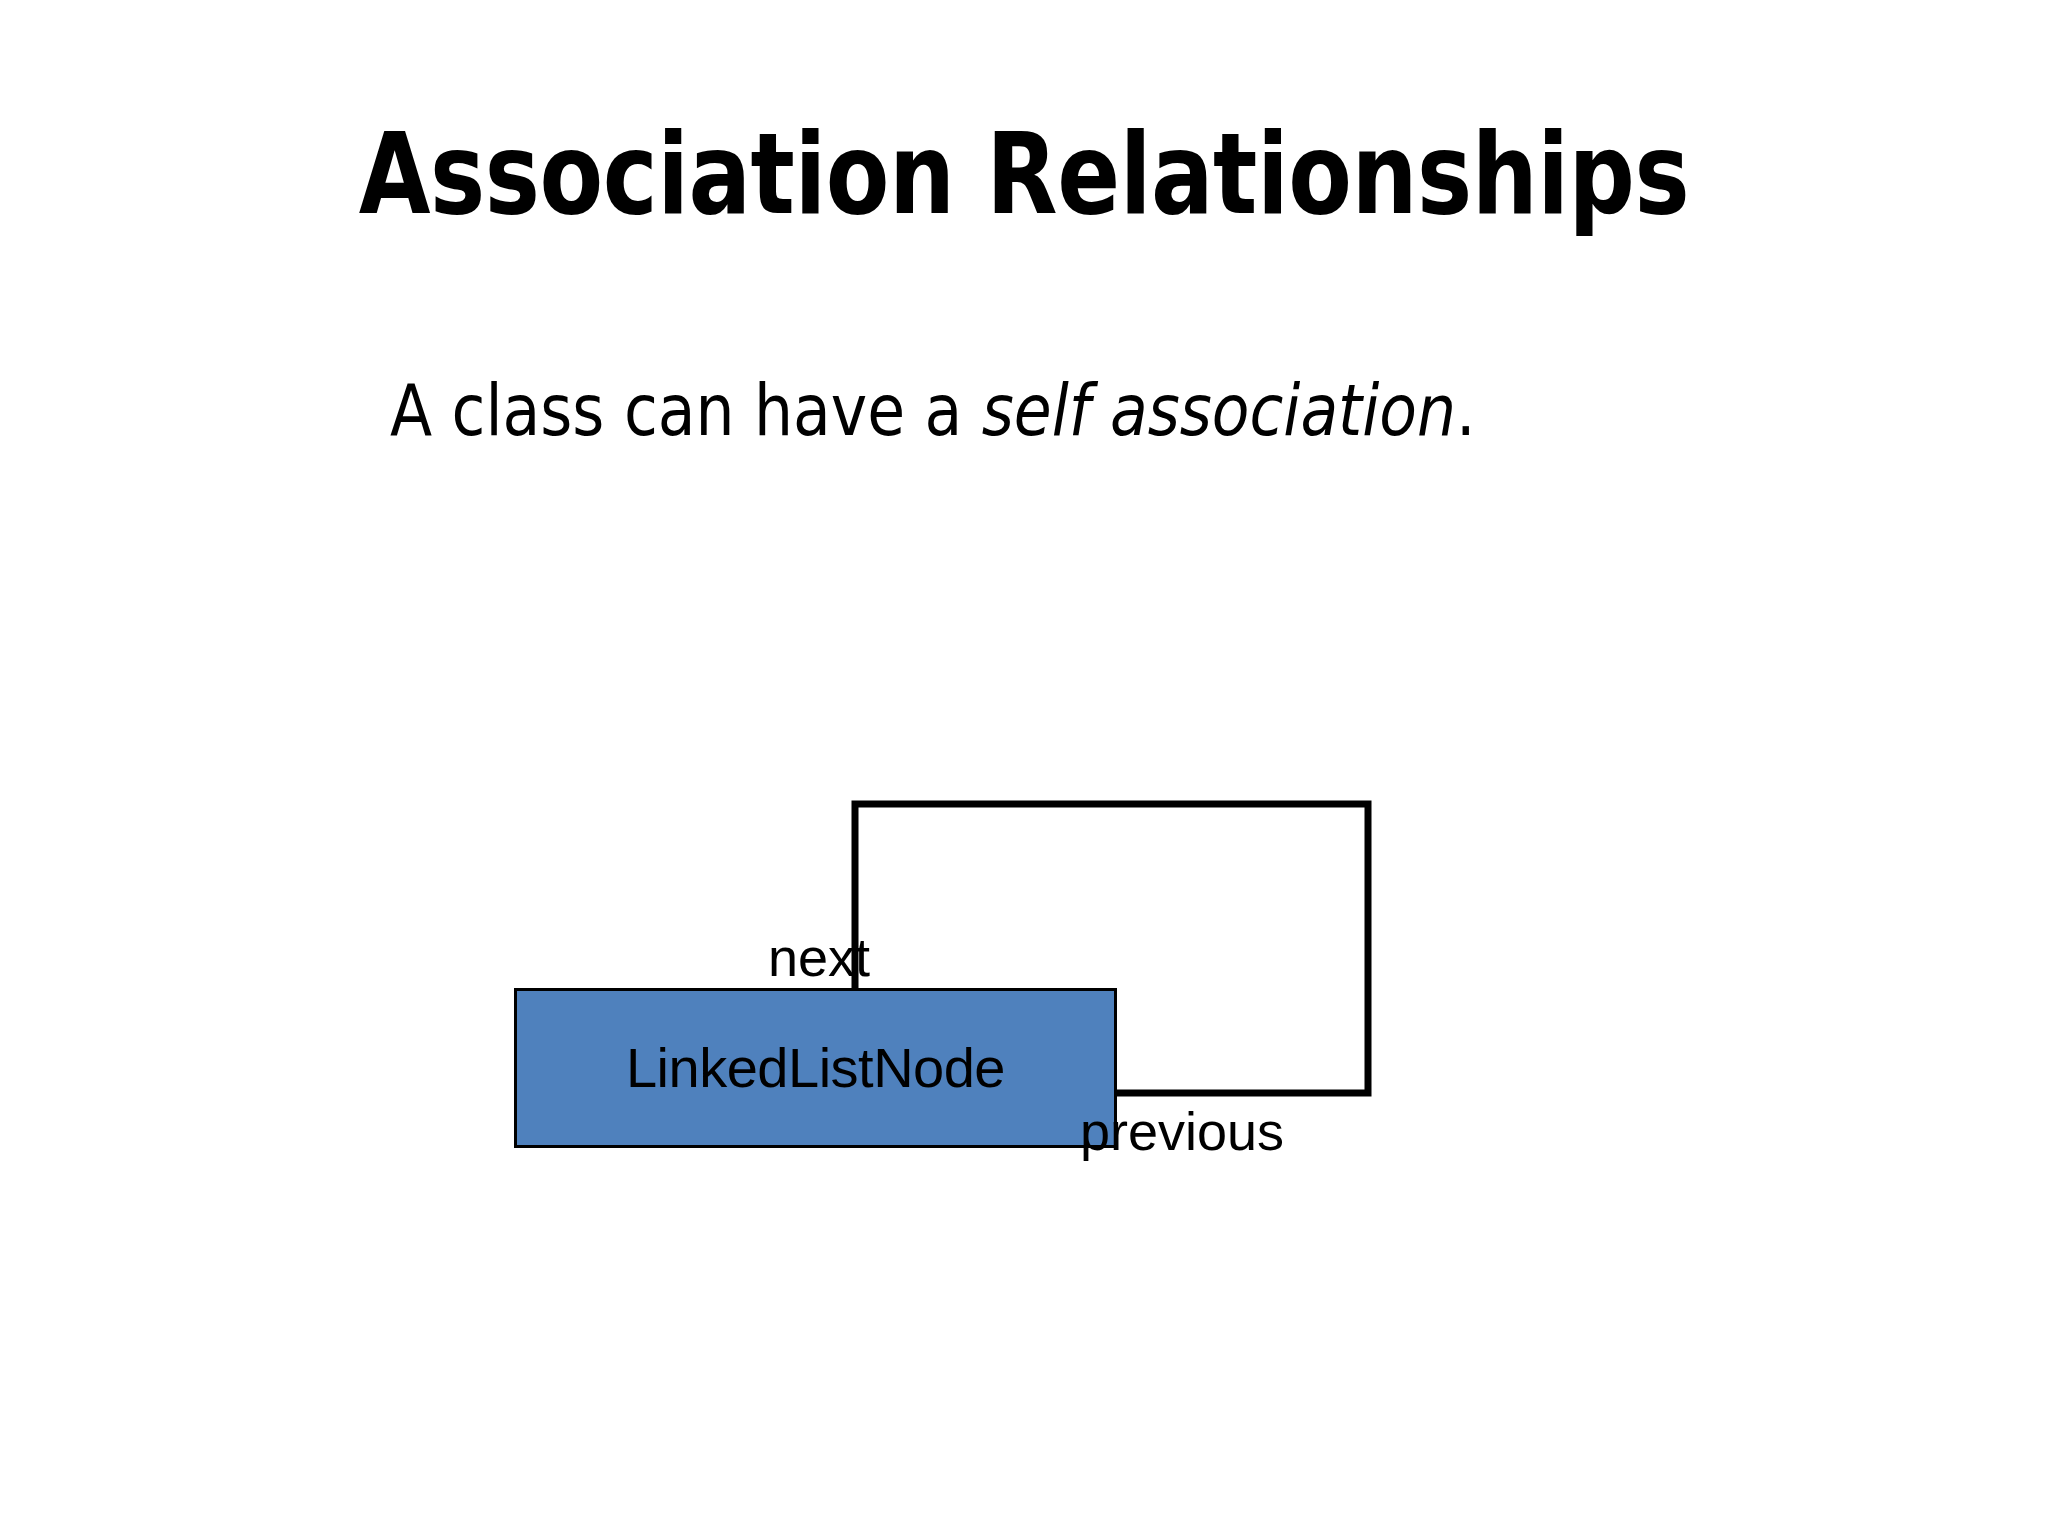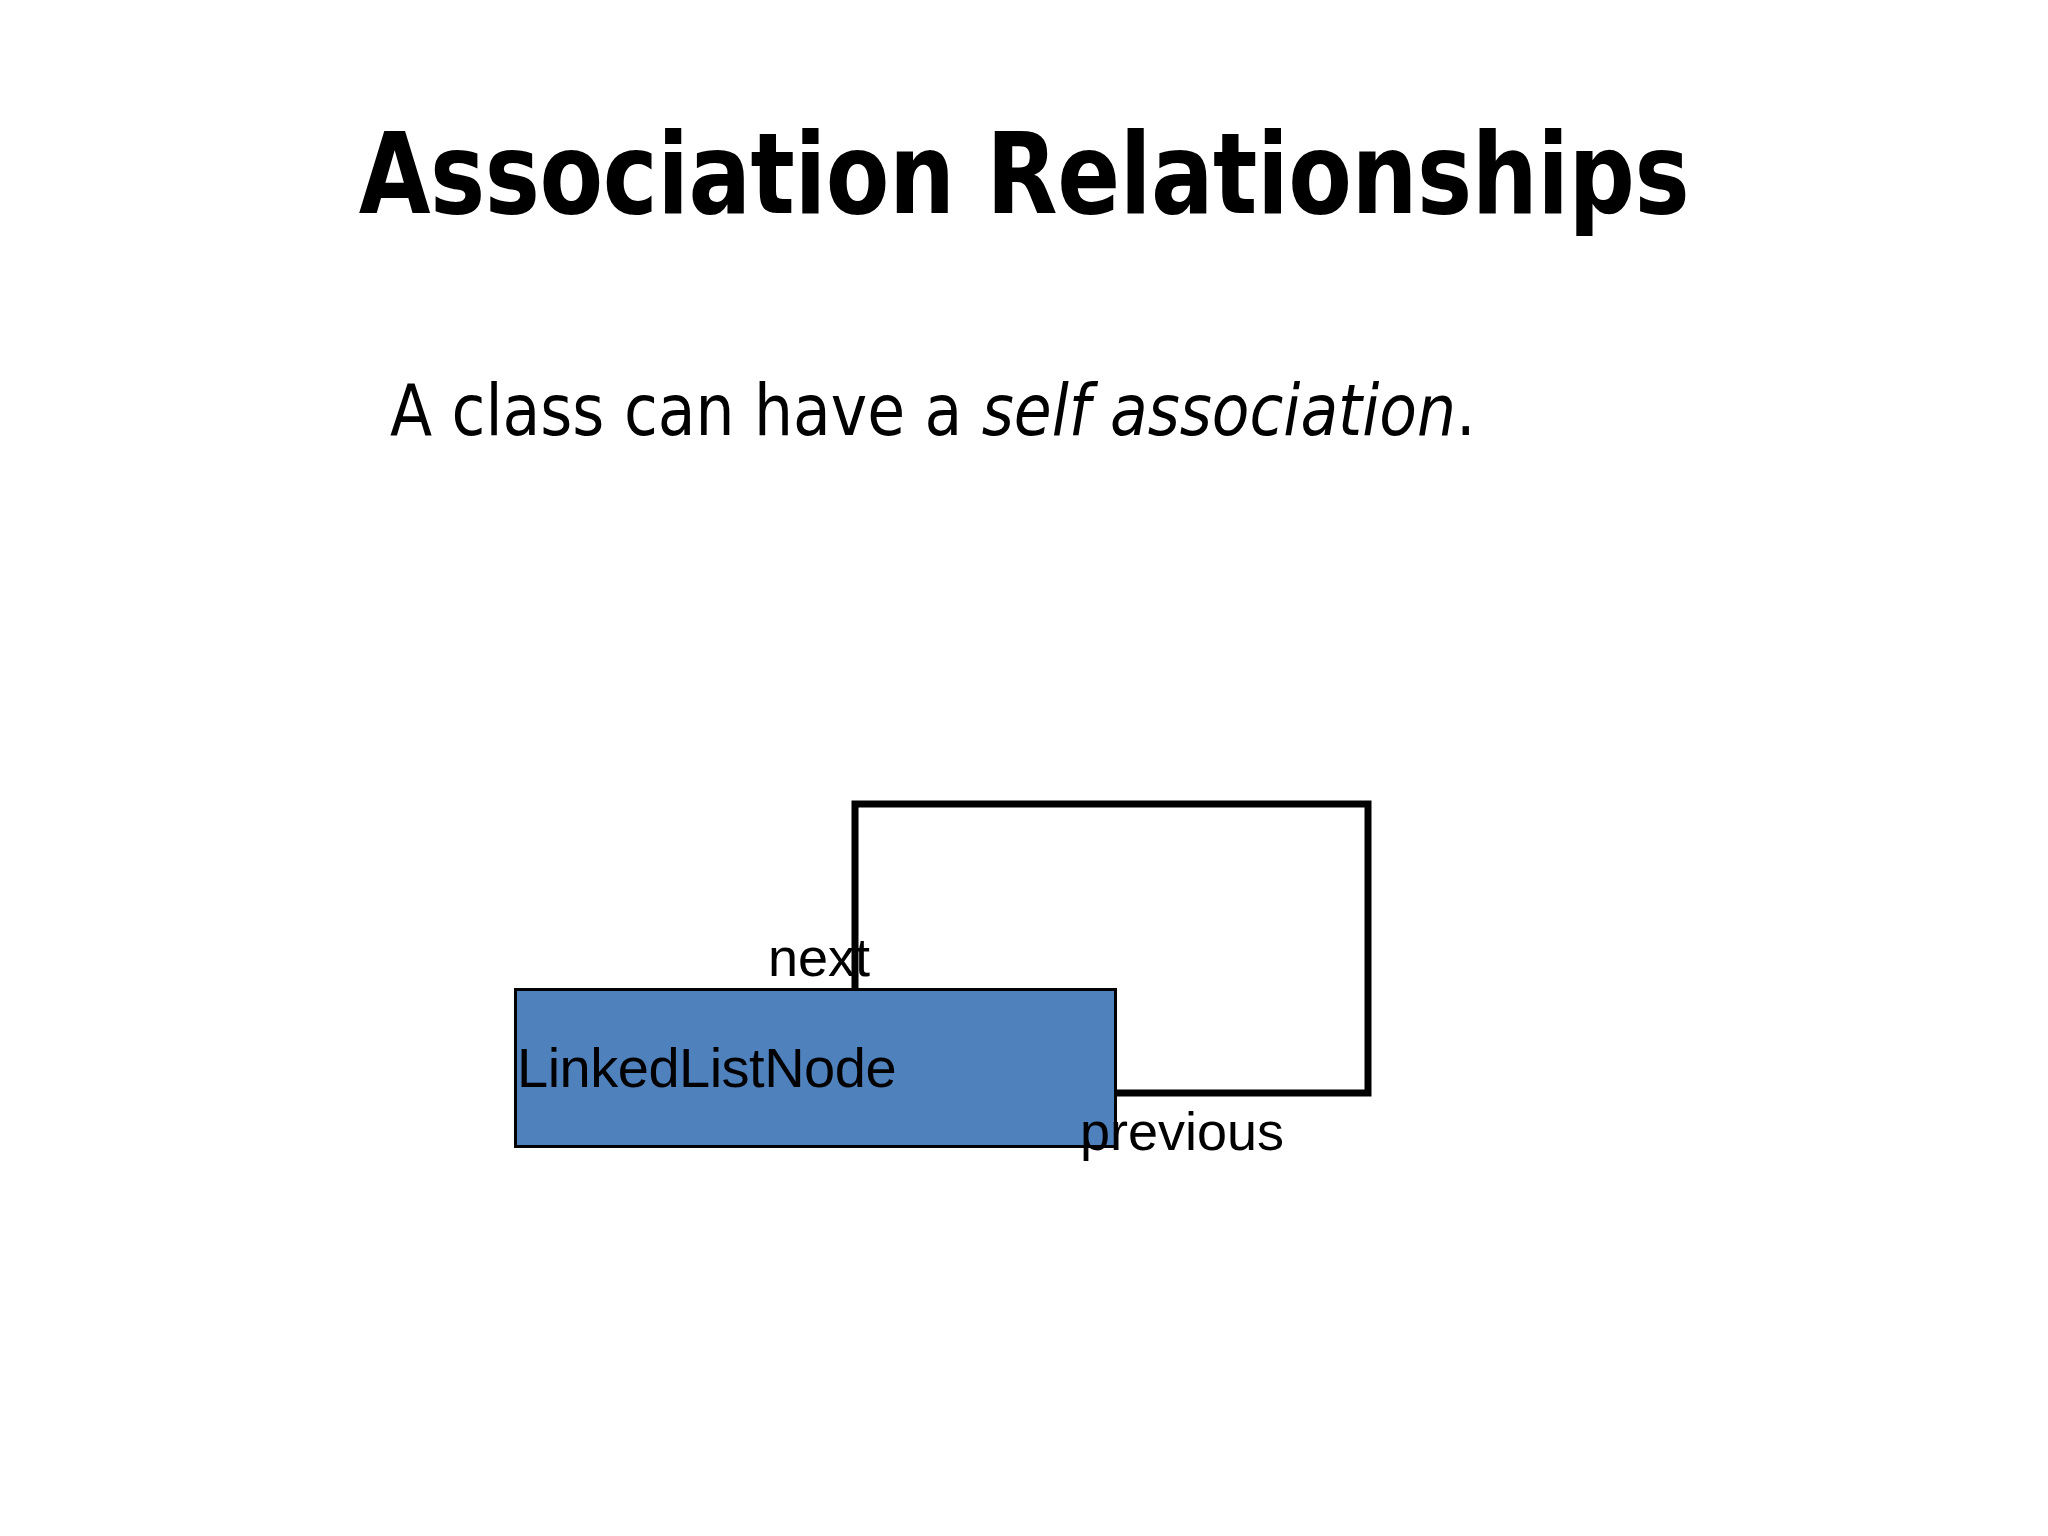--- a/index.html
+++ b/index.html
@@ -76,20 +76,21 @@
     position: absolute;
     left: 514px;
     top: 988px;
     width: 603px;
     height: 160px;
     background: #4F81BD;
     border: 3px solid #000000;
     box-sizing: border-box;
     display: flex;
     align-items: center;
+    justify-content: center;
   }
   #class-box-label {
     font-family: "Liberation Sans", sans-serif;
     font-size: 56px;
     font-weight: normal;
     color: #000000;
     line-height: 1;
     white-space: nowrap;
     letter-spacing: -0.5px;
   }

